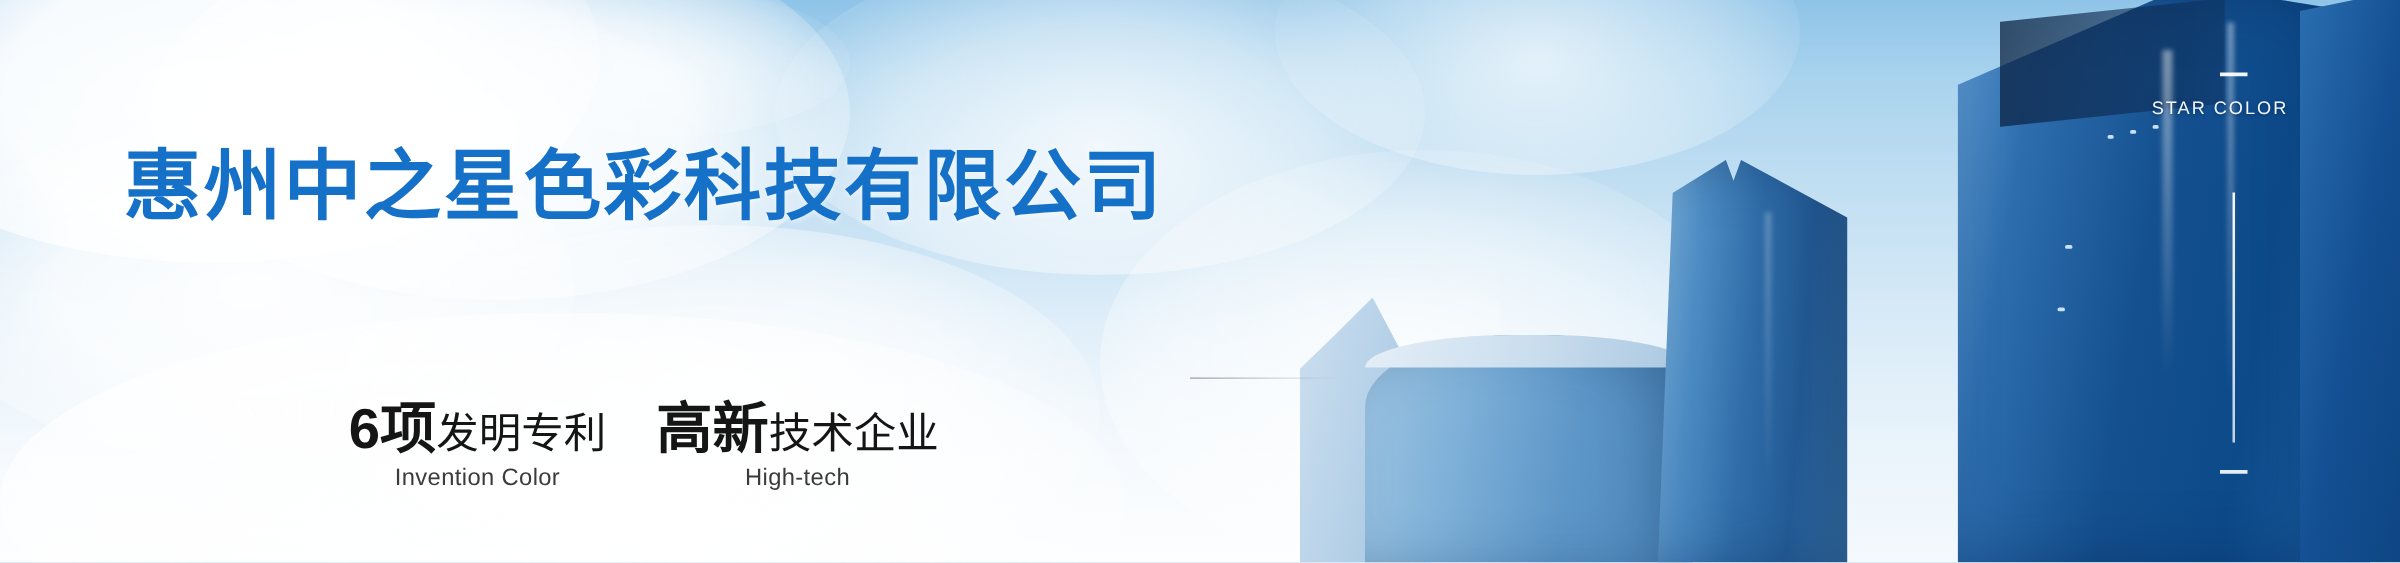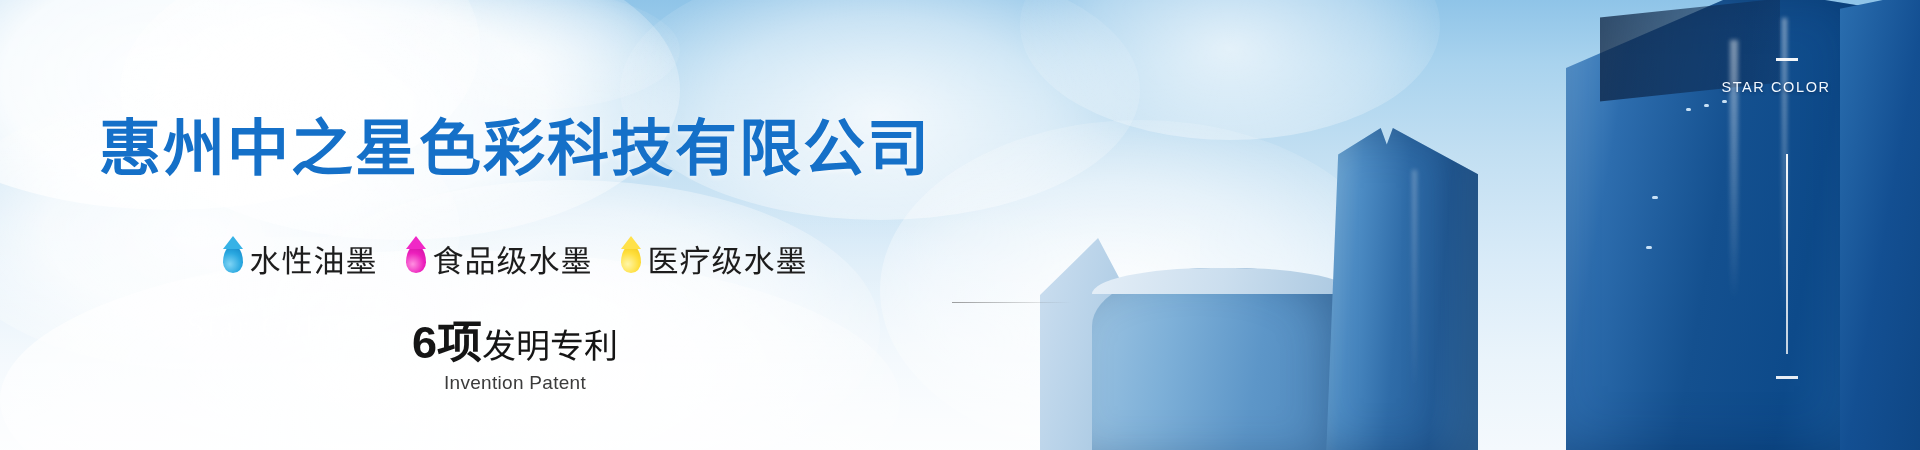--- a/index.html
+++ b/index.html
@@ -260,40 +260,32 @@
     </div>
     <div class="vline"></div>
     <div class="tick-bot"></div>
   </div>
 
   <div class="content">
 
     <h1 class="title">惠州中之星色彩科技有限公司</h1>
 
 
-    <div class="features">
-      <div class="feature">
-        <span class="drop drop-blue"></span>
-        <span class="feature-label">水性油墨</span>
-      </div>
-      <div class="feature">
-        <span class="drop drop-magenta"></span>
-        <span class="feature-label">食品级水墨</span>
-      </div>
-      <div class="feature">
-        <span class="drop drop-yellow"></span>
-        <span class="feature-label">医疗级水墨</span>
-      </div>
-    </div>
 
     <div class="divider"></div>
 
     <div class="badges">
       <div class="badge">
         <div class="badge-cn">
           <span class="strong">6项</span><span class="light">发明专利</span>
         </div>
-        <div class="badge-en">Invention Patent</div>
+        <div class="badge-en">Invention Color</div>
+      </div>
+      <div class="badge">
+        <div class="badge-cn">
+          <span class="strong">高新</span><span class="light">技术企业</span>
+        </div>
+        <div class="badge-en">High-tech</div>
       </div>
     </div>
 
   </div>
 </div>
 
 </body></html>

